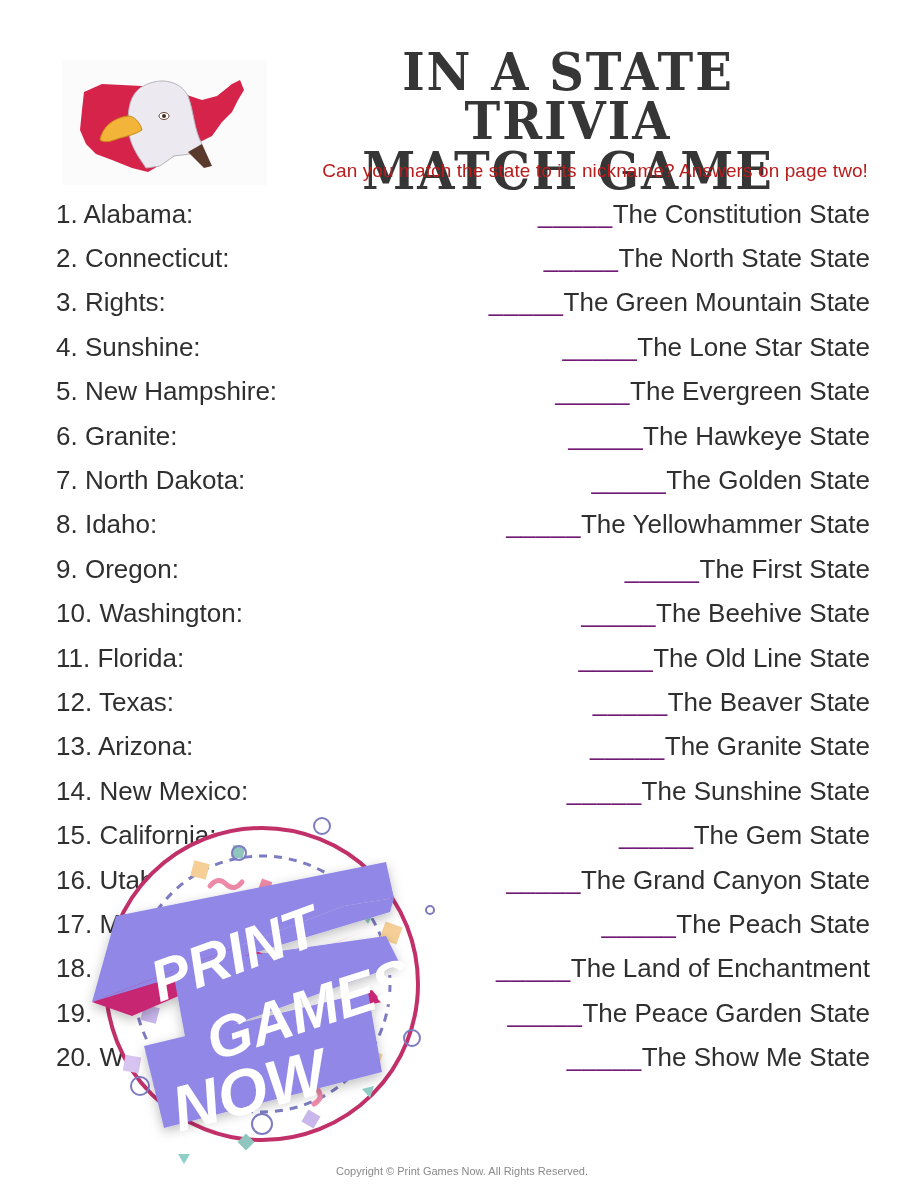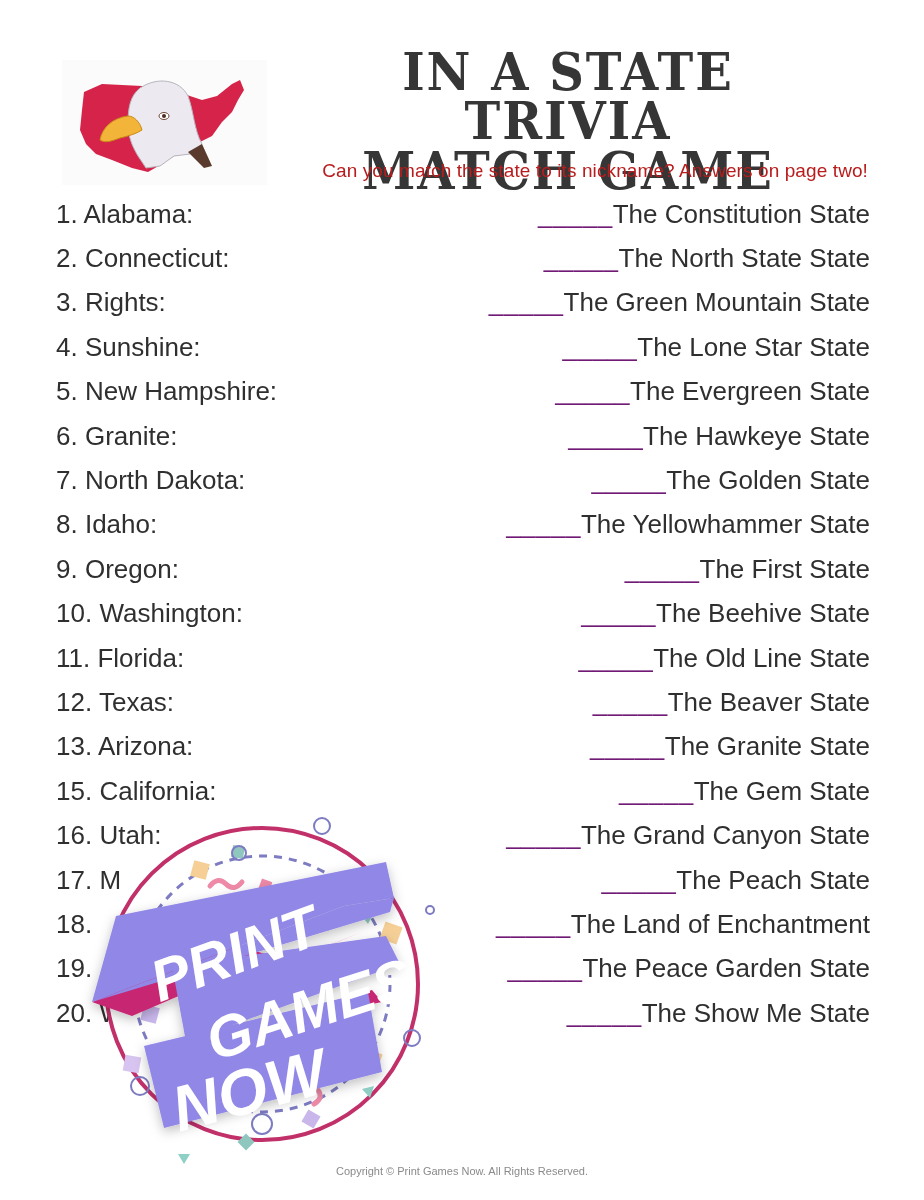--- a/index.html
+++ b/index.html
@@ -92,20 +92,24 @@
   </div>
   <div class="row">
     <span class="state"><span>12.</span> <span>Texas:</span></span>
     <span class="nick"><span class="blank">_____</span><span>The Beaver State</span></span>
   </div>
   <div class="row">
     <span class="state"><span>13.</span> <span>Arizona:</span></span>
     <span class="nick"><span class="blank">_____</span><span>The Granite State</span></span>
   </div>
   <div class="row">
+    <span class="state"><span>14.</span> <span>New Mexico:</span></span>
+    <span class="nick"><span class="blank">_____</span><span>The Sunshine State</span></span>
+  </div>
+  <div class="row">
     <span class="state"><span>15.</span> <span>California:</span></span>
     <span class="nick"><span class="blank">_____</span><span>The Gem State</span></span>
   </div>
   <div class="row">
     <span class="state"><span>16.</span> <span>Utah:</span></span>
     <span class="nick"><span class="blank">_____</span><span>The Grand Canyon State</span></span>
   </div>
   <div class="row">
     <span class="state"><span>17.</span> <span>M</span></span>
     <span class="nick"><span class="blank">_____</span><span>The Peach State</span></span>

